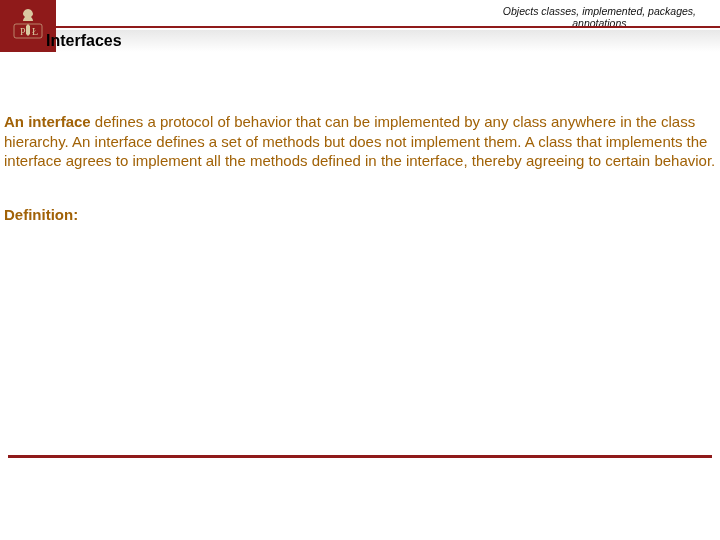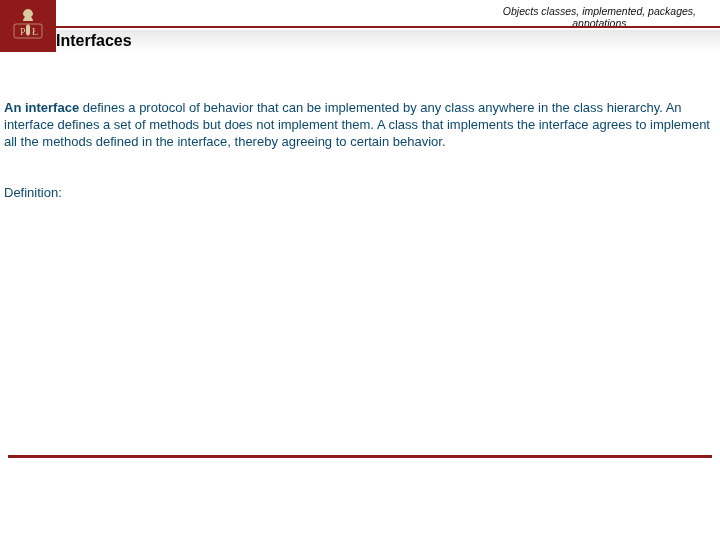--- a/index.html
+++ b/index.html
@@ -46,46 +46,46 @@
     position: absolute;
     top: 26px;
     left: 56px;
     right: 0;
     height: 2px;
     background: #8f1a1a;
   }
   .slide-title {
     position: absolute;
     top: 32px;
-    left: 56px;
+    left: 46px;
     font-size: 16px;
     font-weight: bold;
     color: #000;
   }
   .title-fade {
     position: absolute;
     top: 30px;
     left: 56px;
     right: 0;
     height: 22px;
     background: linear-gradient(to bottom, #e8e8e8 0%, #ffffff 100%);
     z-index: -1;
   }
   .content {
     position: absolute;
-    top: 100px;
+    top: 112px;
     left: 4px;
     right: 4px;
-    font-size: 13px;
+    font-size: 15px;
     line-height: 1.3;
-    color: #0c4a6e;
+    color: #a16207;
   }
   .para1 { margin-bottom: 34px; }
   .bold-lead { font-weight: bold; }
-  .def-label { font-weight: normal; margin-bottom: 34px; }
+  .def-label { font-weight: bold; margin-bottom: 34px; }
   .def-body { font-weight: bold; }
   .rule-bottom {
     position: absolute;
     bottom: 82px;
     left: 8px;
     right: 8px;
     height: 3px;
     background: #8f1a1a;
   }
 </style>

